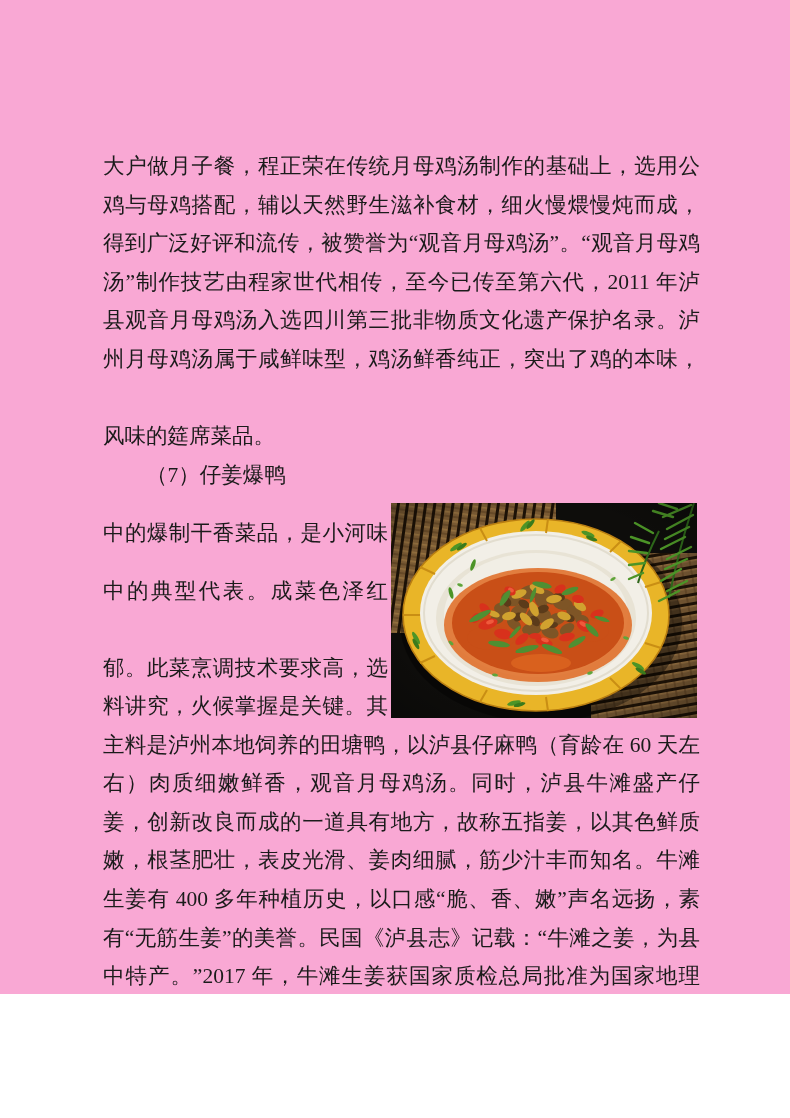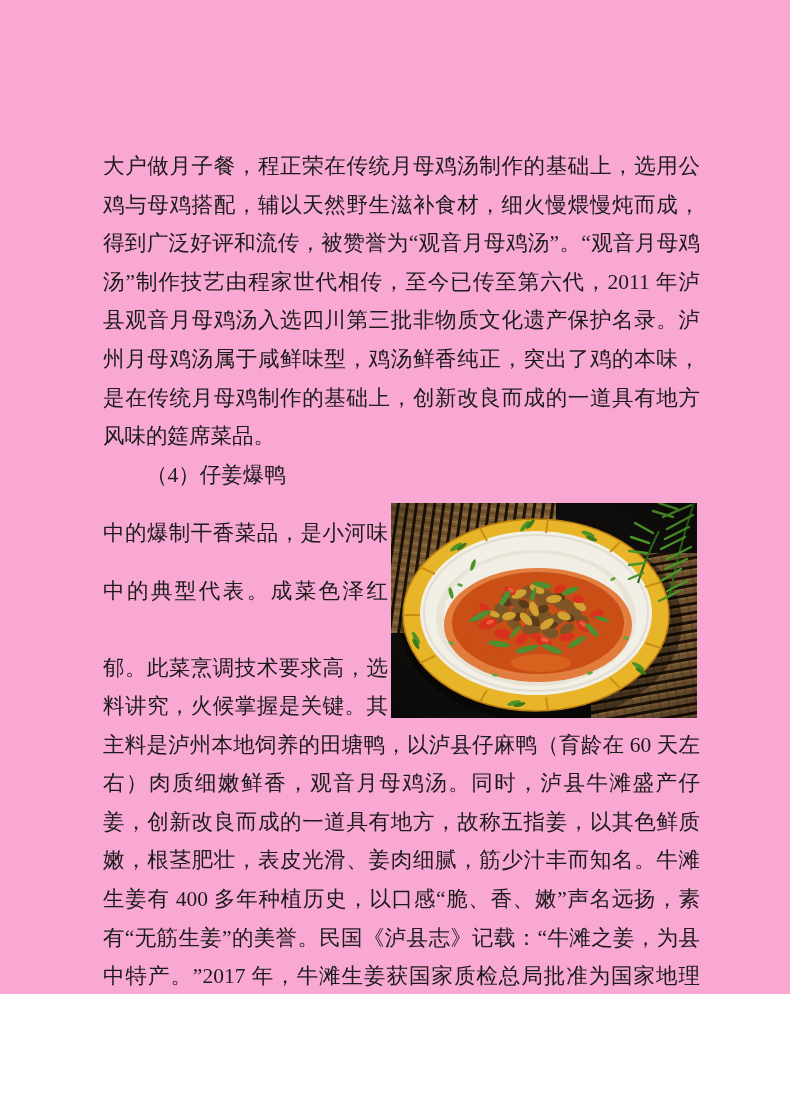--- a/index.html
+++ b/index.html
@@ -36,24 +36,23 @@
 <body>
 
 <div class="page">
 
   <div class="line" style="top:151px">大户做月子餐，程正荣在传统月母鸡汤制作的基础上，选用公</div>
   <div class="line" style="top:190px">鸡与母鸡搭配，辅以天然野生滋补食材，细火慢煨慢炖而成，</div>
   <div class="line" style="top:228px">得到广泛好评和流传，被赞誉为“观音月母鸡汤”。“观音月母鸡</div>
   <div class="line" style="top:267px">汤”制作技艺由程家世代相传，至今已传至第六代，2011 年泸</div>
   <div class="line" style="top:305px">县观音月母鸡汤入选四川第三批非物质文化遗产保护名录。泸</div>
   <div class="line" style="top:344px">州月母鸡汤属于咸鲜味型，鸡汤鲜香纯正，突出了鸡的本味，</div>
-  <div class="line" style="top:383px">是在传统月母鸡制作的基础上，创新改良而成的一道具有地方</div>
   <div class="line nostretch" style="top:421px">风味的筵席菜品。</div>
 
-  <div class="line nostretch indent" style="top:460px">（4）仔姜爆鸭</div>
+  <div class="line nostretch indent" style="top:460px">（7）仔姜爆鸭</div>
 
   <div class="line narrow" style="top:518px">中的爆制干香菜品，是小河味</div>
   <div class="line narrow" style="top:576px">中的典型代表。成菜色泽红</div>
   <div class="line narrow" style="top:653px">郁。此菜烹调技术要求高，选</div>
   <div class="line narrow" style="top:691px">料讲究，火候掌握是关键。其</div>
 
   <div class="line" style="top:730px">主料是泸州本地饲养的田塘鸭，以泸县仔麻鸭（育龄在 60 天左</div>
   <div class="line" style="top:768px">右）肉质细嫩鲜香，观音月母鸡汤。同时，泸县牛滩盛产仔</div>
   <div class="line" style="top:807px">姜，创新改良而成的一道具有地方，故称五指姜，以其色鲜质</div>
   <div class="line" style="top:845px">嫩，根茎肥壮，表皮光滑、姜肉细腻，筋少汁丰而知名。牛滩</div>

